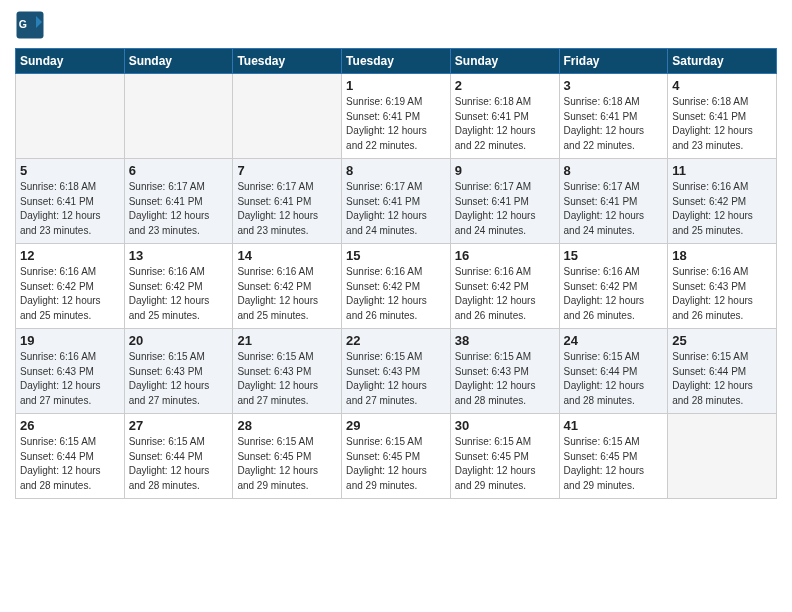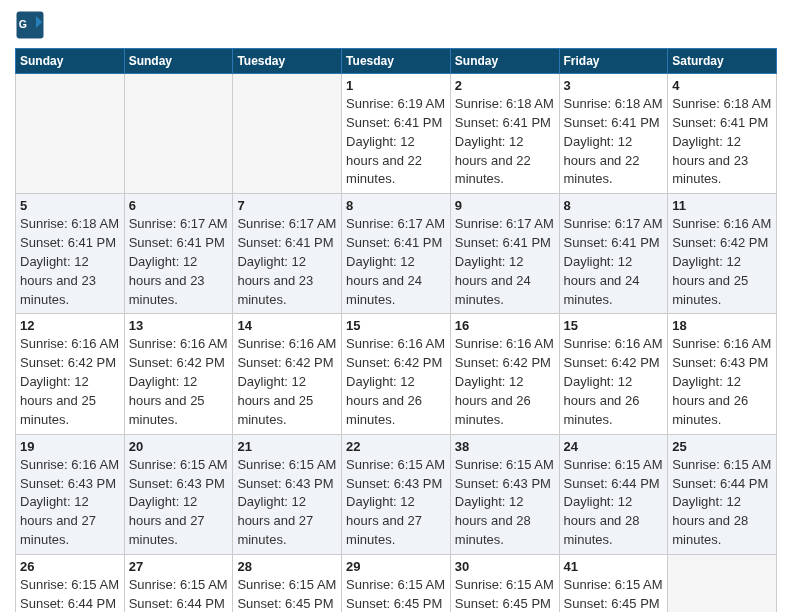--- a/index.html
+++ b/index.html
@@ -70,21 +70,21 @@
     }
     td.alt-row {
       background: #f0f4f8;
     }
     .day-num {
       font-size: 13px;
       font-weight: bold;
       margin-bottom: 2px;
     }
     .day-info {
-      font-size: 13px;
+      font-size: 10px;
       line-height: 1.45;
       color: #333;
     }
   </style>
 </head>
 <body>
 
 <div class="header">
   <div class="logo">
     <svg class="logo-icon" viewBox="0 0 40 40" xmlns="http://www.w3.org/2000/svg">

